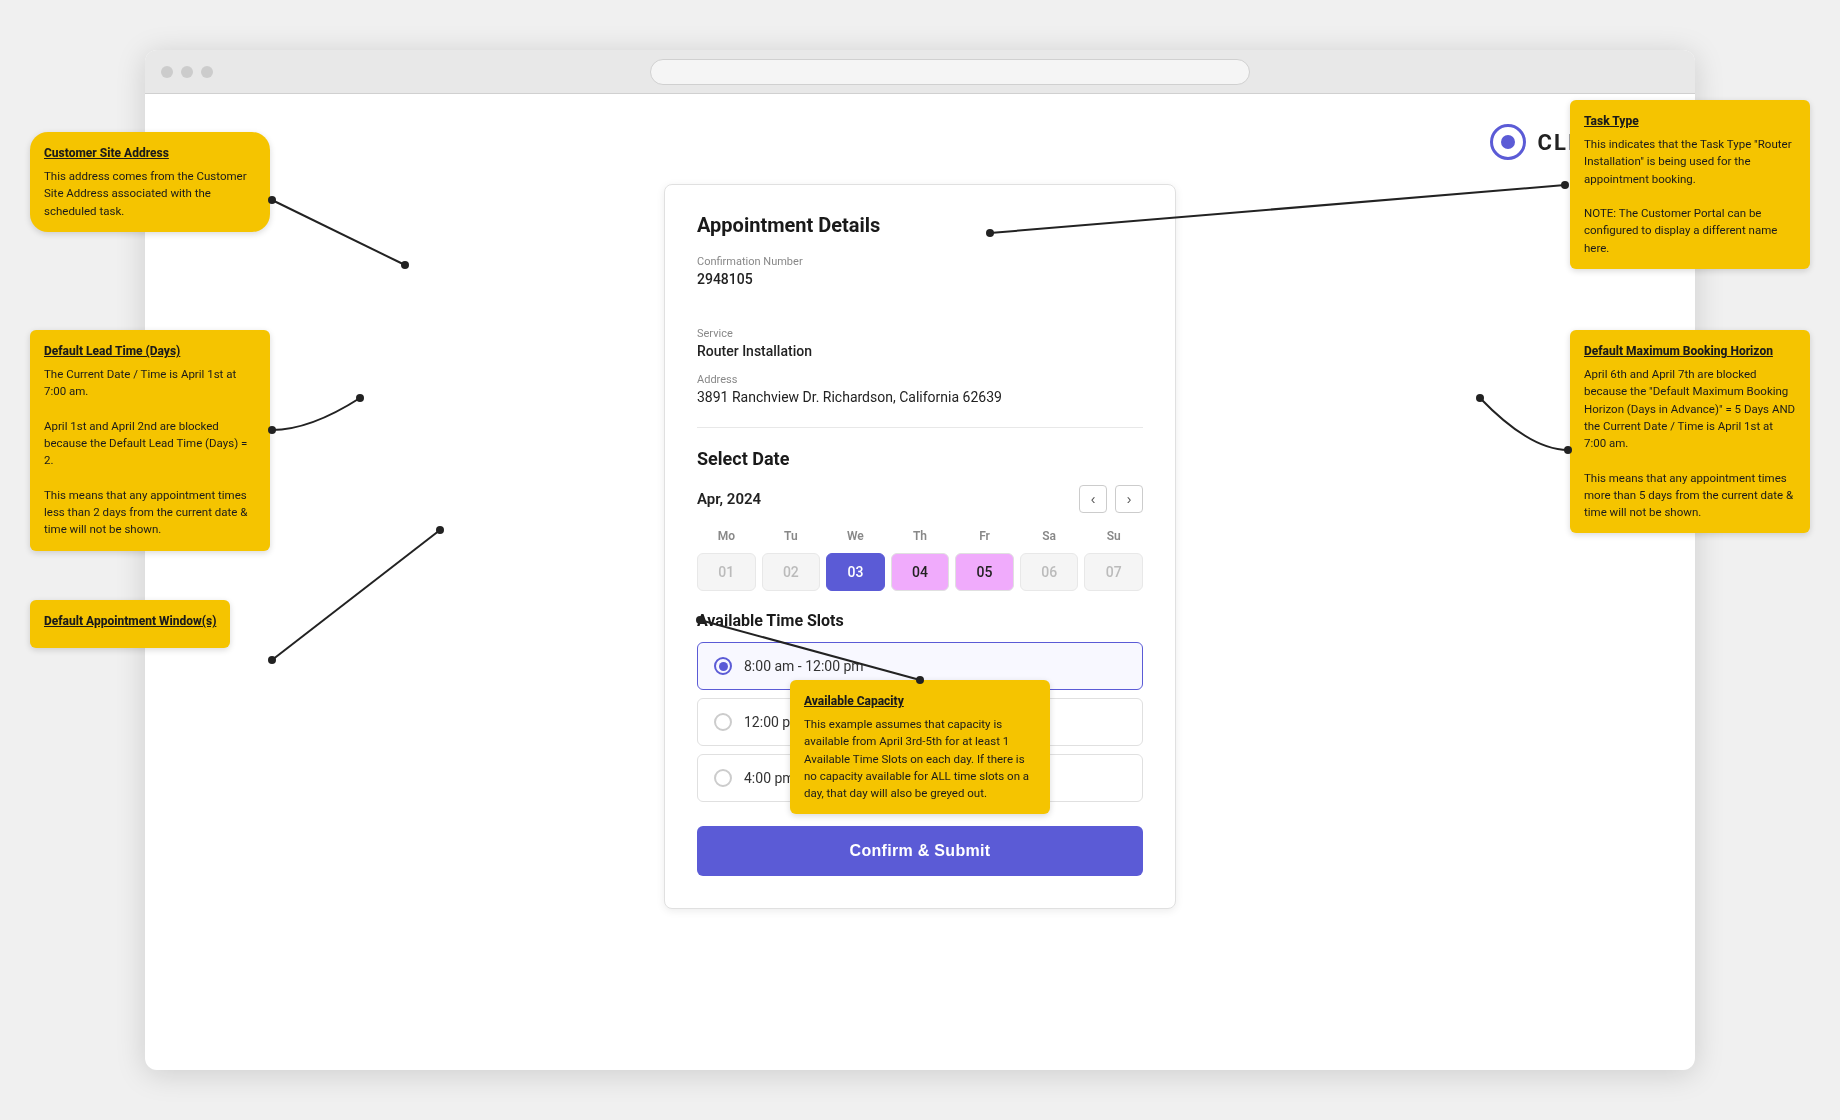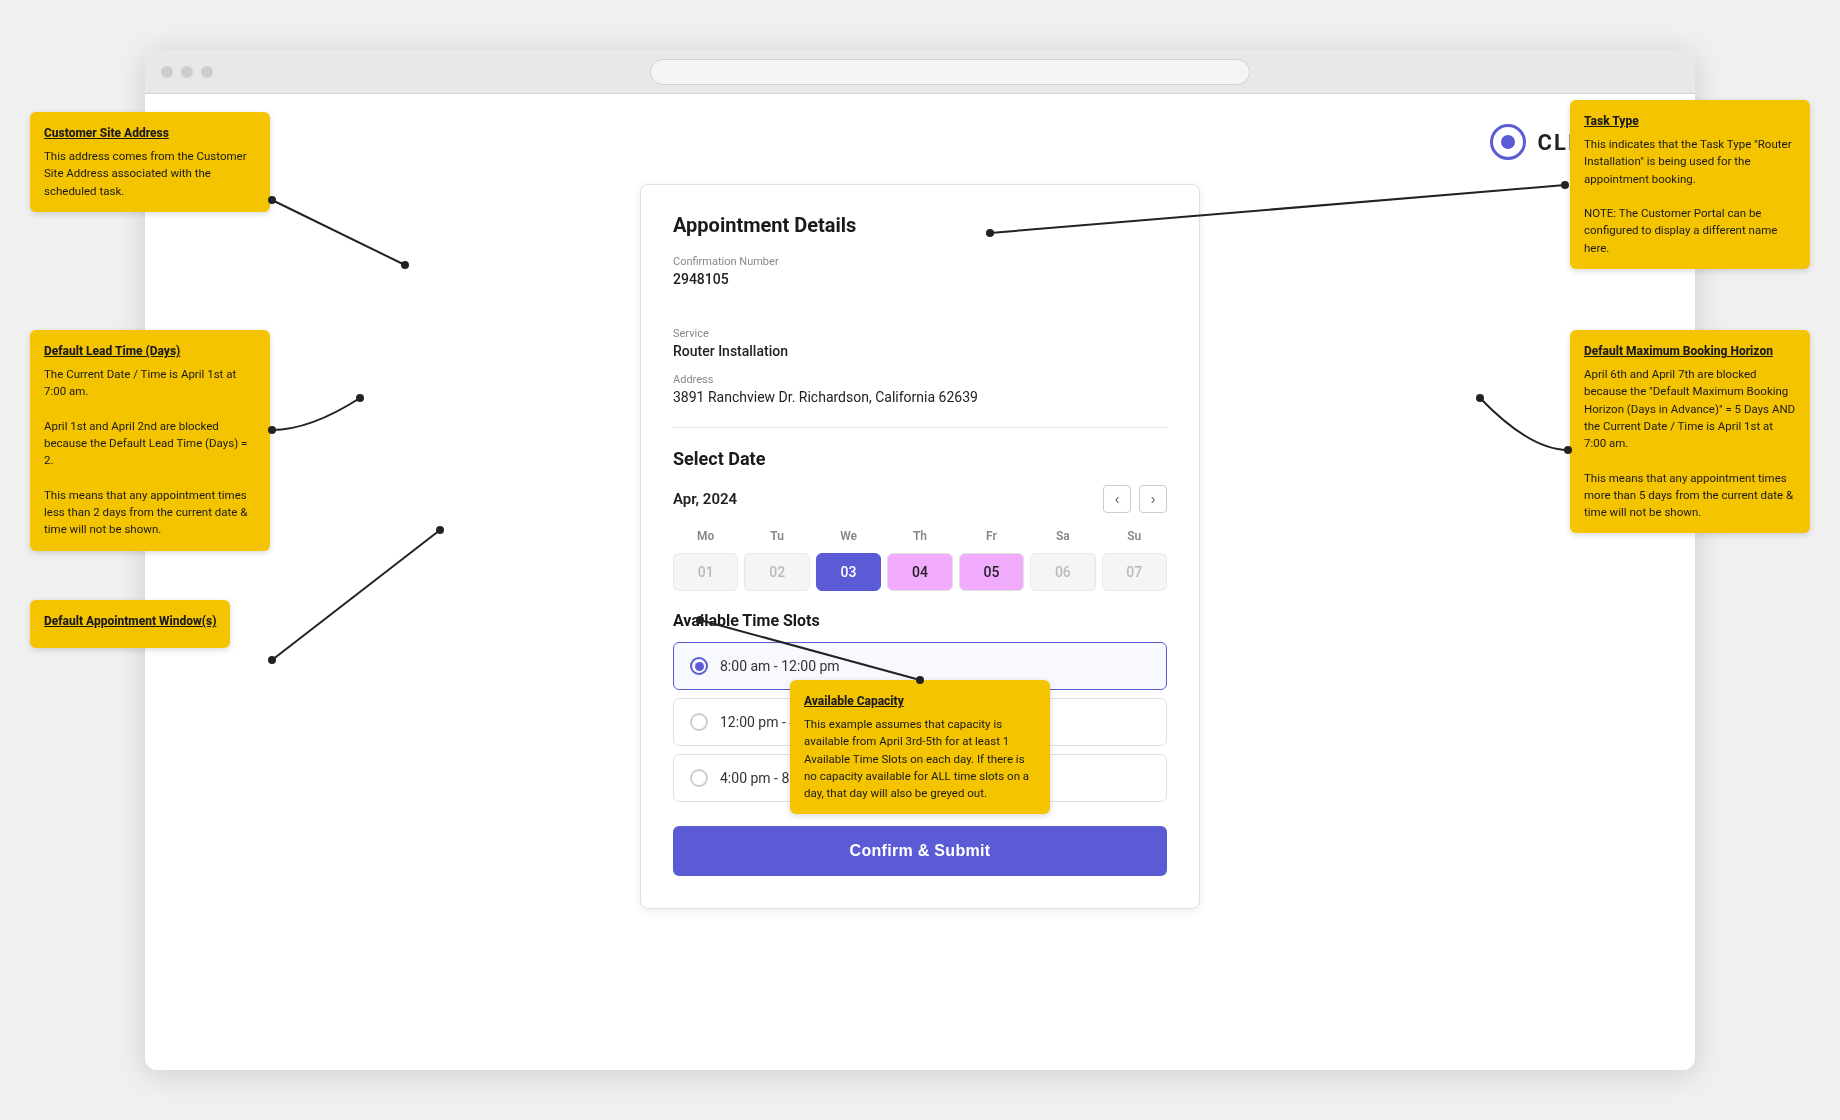--- a/index.html
+++ b/index.html
@@ -76,21 +76,21 @@
     }
     .logo-text {
       font-size: 22px;
       font-weight: 700;
       letter-spacing: 2px;
       color: #222;
     }
 
     
     .appointment-card {
-      width: 560px;
+      width: 512px;
       margin: 0 auto;
       background: #fff;
       border: 1px solid #e0e0e0;
       border-radius: 8px;
       padding: 28px 32px 32px;
       box-shadow: 0 2px 8px rgba(0,0,0,0.08);
     }
 
     .card-title {
       font-size: 20px;
@@ -382,21 +382,21 @@
       <div class="time-slot">
         <div class="radio-circle"></div>
         <span>4:00 pm - 8:00 pm</span>
       </div>
 
       <button class="submit-btn">Confirm &amp; Submit</button>
     </div>
   </div>
 </div>
 
-<div class="annotation" style="top: 112px; left: 30px; max-width: 240px;">
+<div class="annotation" style="top: 132px; left: 30px; max-width: 240px; border-radius: 18px;">
   <div class="annotation-title">Customer Site Address</div>
   <div class="annotation-body">This address comes from the Customer Site Address associated with the scheduled task.</div>
 </div>
 
 <div class="annotation" style="top: 100px; right: 30px; max-width: 240px;">
   <div class="annotation-title">Task Type</div>
   <div class="annotation-body">This indicates that the Task Type "Router Installation" is being used for the appointment booking.<br><br>NOTE: The Customer Portal can be configured to display a different name here.</div>
 </div>
 
 <div class="annotation" style="top: 330px; left: 30px; max-width: 240px;">

